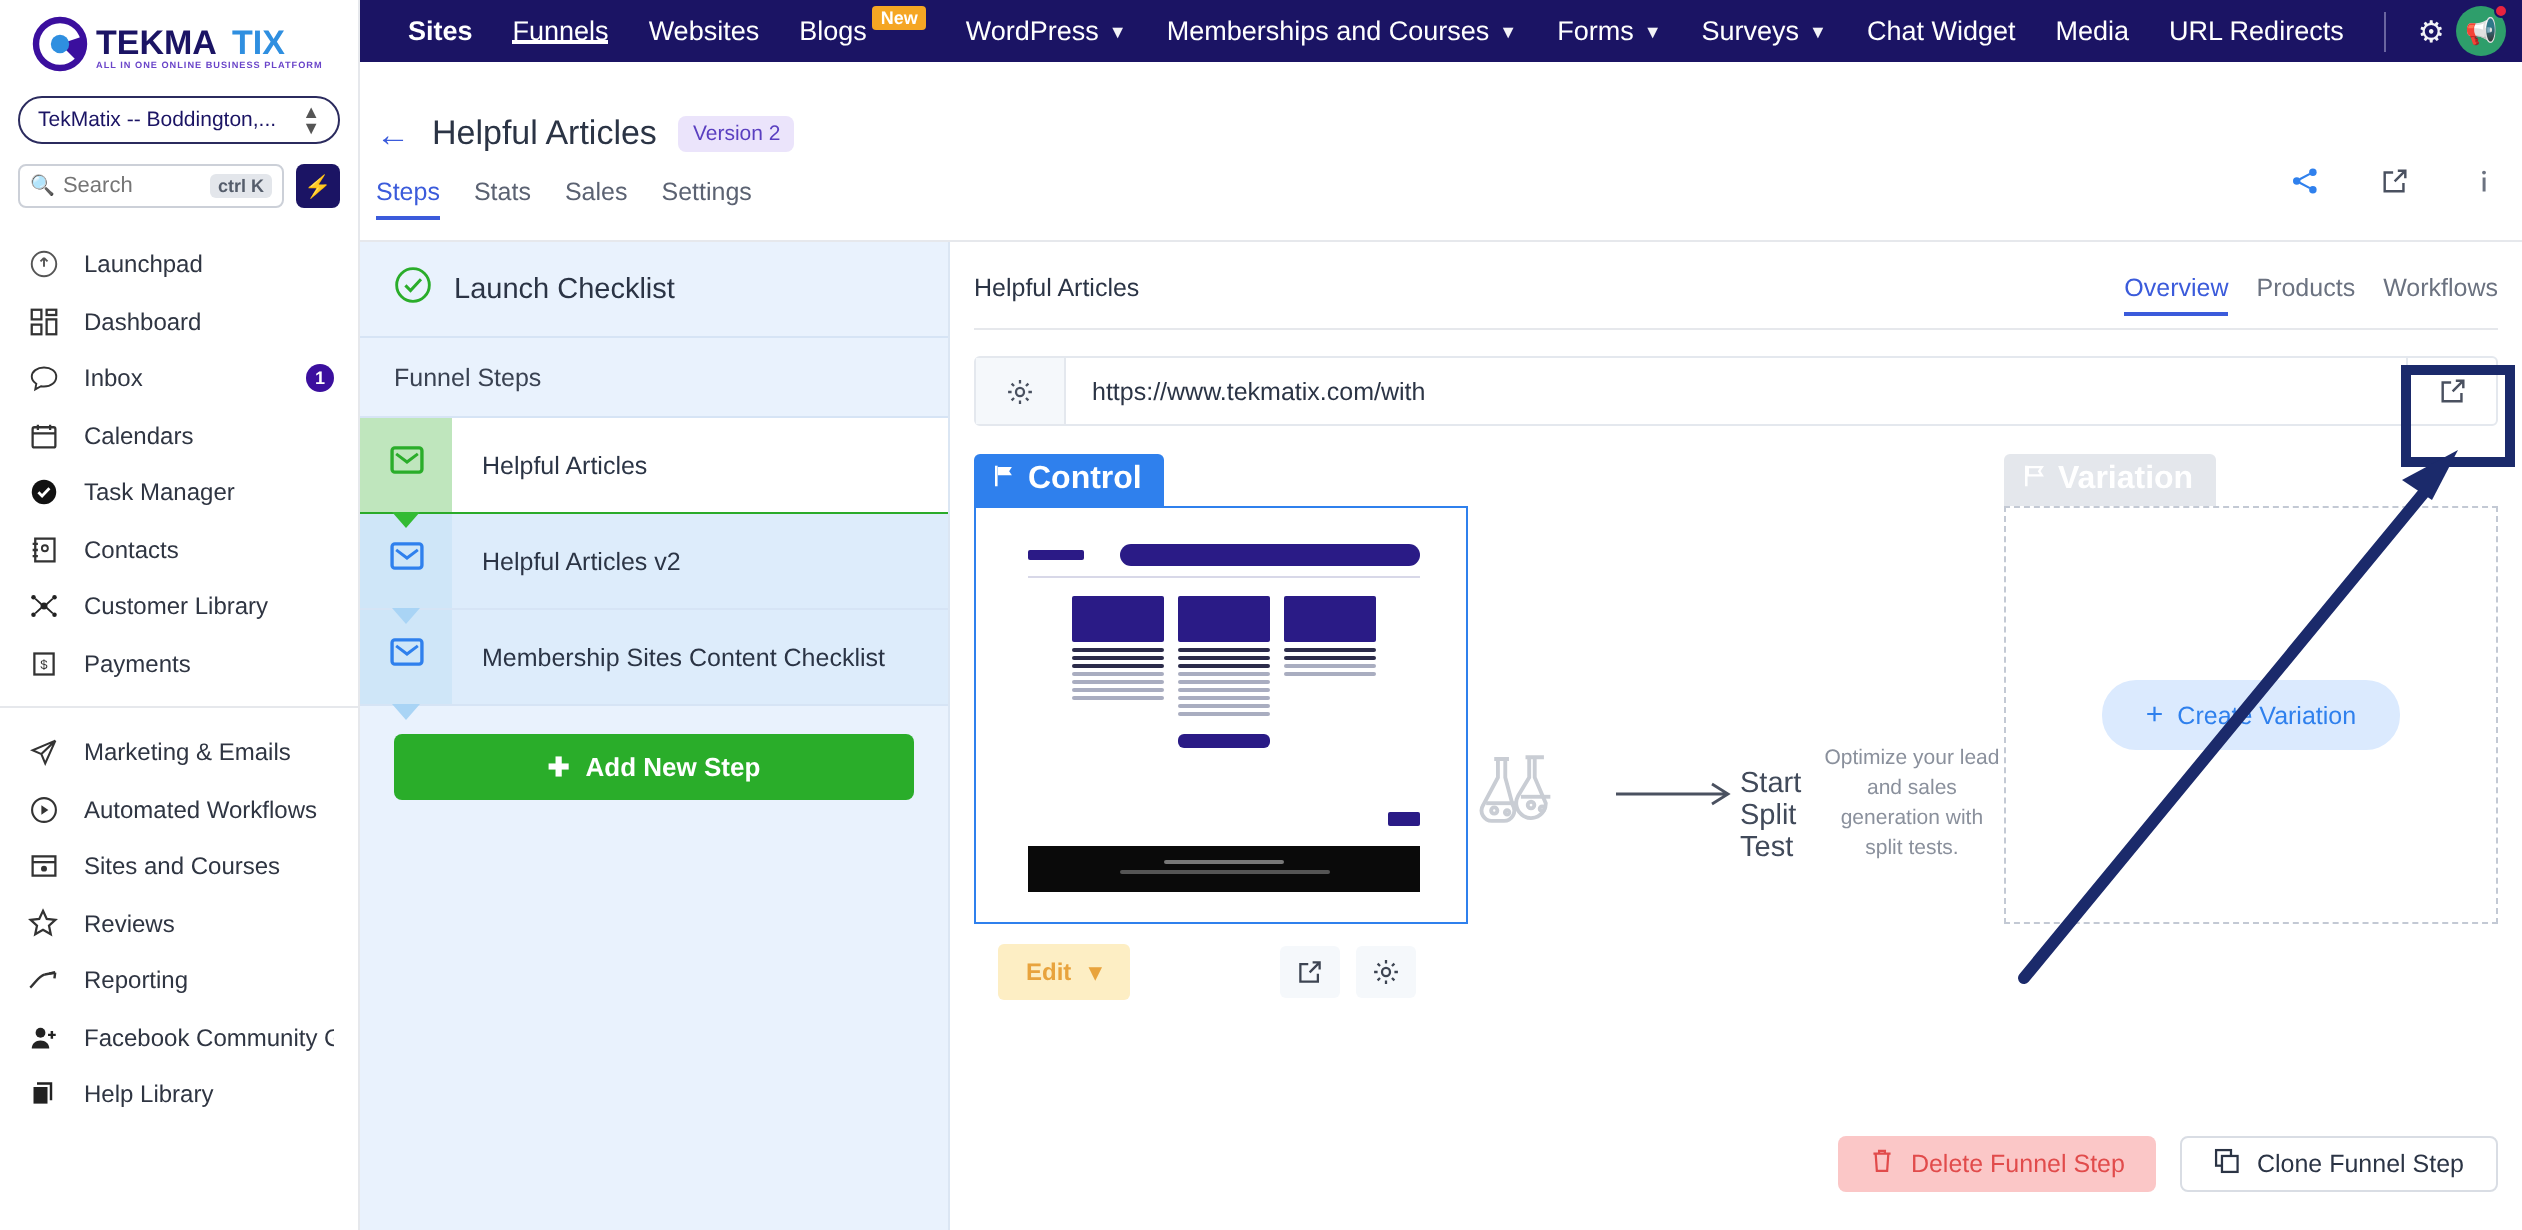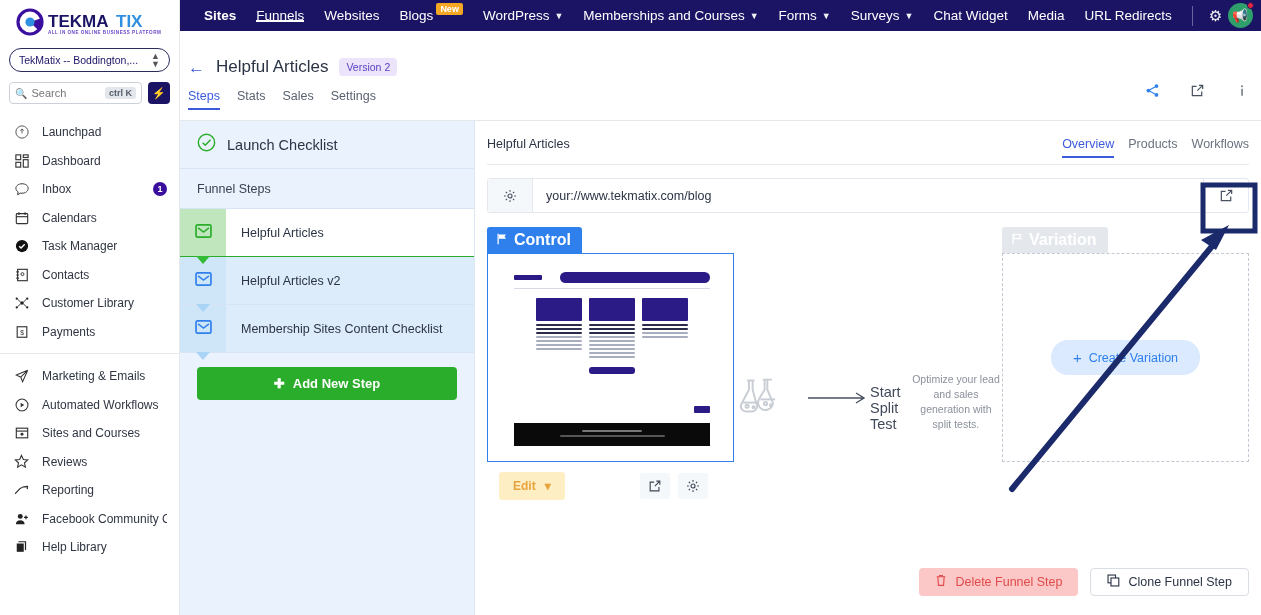--- a/index.html
+++ b/index.html
@@ -589,21 +589,21 @@
         </div>
         <div class="url-sep"></div>
 
         <div class="url-bar">
           <div class="url-gear">
             <svg width="14" height="14" viewBox="0 0 16 16">
                 <circle cx="8" cy="8" r="2.3" fill="none" stroke="#4a5160" stroke-width="1.3"></circle>
                 <path d="M8 1.2v2M8 12.8v2M1.2 8h2M12.8 8h2M3.2 3.2l1.4 1.4M11.4 11.4l1.4 1.4M12.8 3.2l-1.4 1.4M4.6 11.4l-1.4 1.4" stroke="#4a5160" stroke-width="1.3"></path>
               </svg>
           </div>
-          <div class="url-text">your://www.tekmatix.com/blog</div>
+          <div class="url-text">https://www.tekmatix.com/with</div>
           <div class="url-open">
             <svg width="15" height="15" viewBox="0 0 16 16">
                 <path d="M12.5 9v4.5H2.5V3.5H7" fill="none" stroke="#4a5160" stroke-width="1.3"></path>
                 <path d="M9.5 2.5h4v4M13.5 2.5L7.8 8.2" fill="none" stroke="#4a5160" stroke-width="1.3"></path>
               </svg>
           </div>
         </div>
 
         <div class="cards">
 

